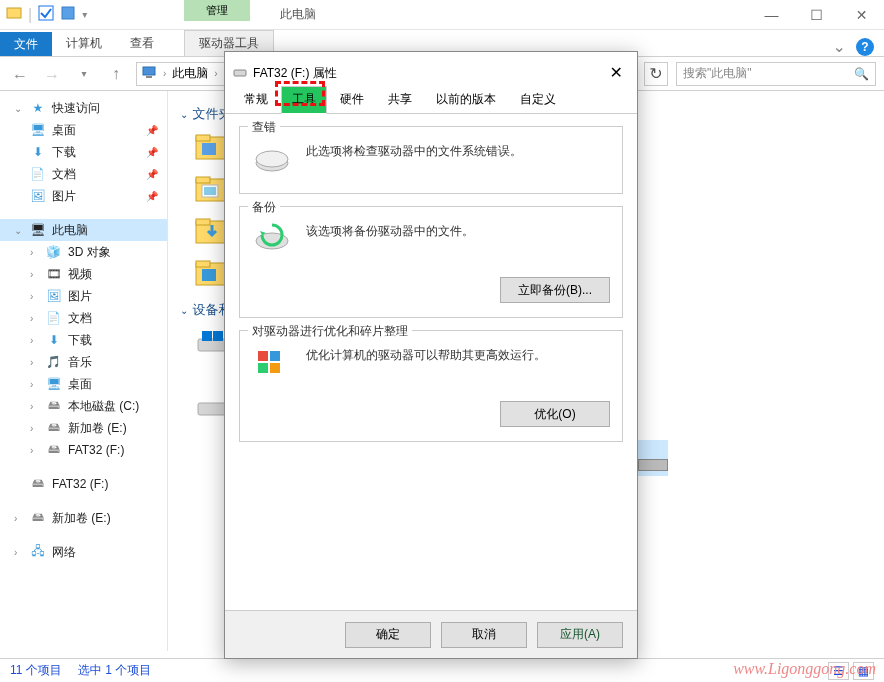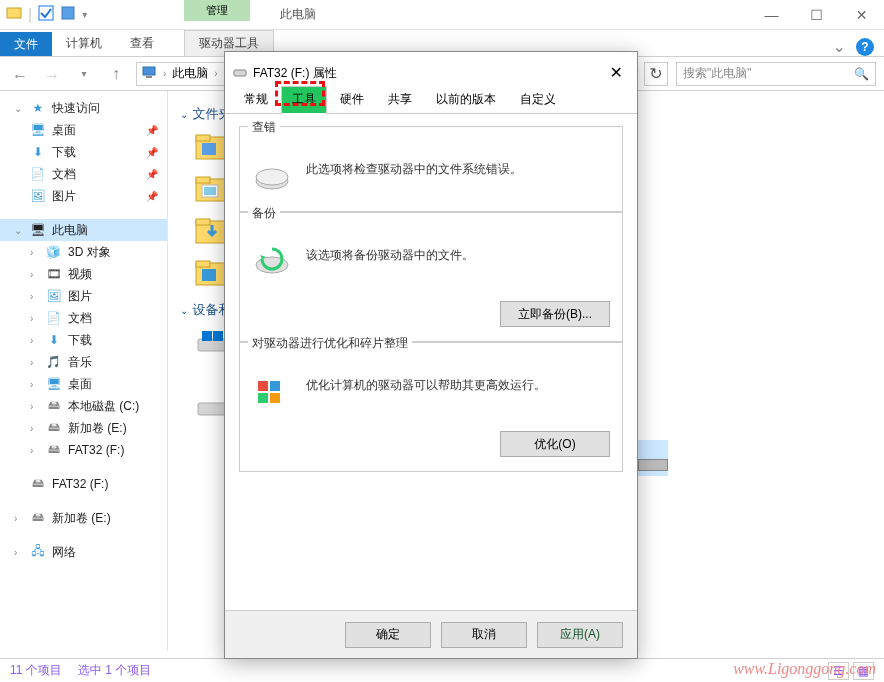--- a/index.html
+++ b/index.html
@@ -35,33 +35,33 @@
 .tree-item.selected { background: #cce8ff; }
 .tree-item .chev { width: 10px; color: #888; font-size: 10px; }
 .tree-icon { width: 16px; height: 16px; display: inline-flex; align-items: center; justify-content: center; font-size: 12px; }
 
 .content { flex: 1; padding: 8px 12px; font-size: 12px; color: #333; }
 .folder-section { display: flex; align-items: center; gap: 4px; color: #1a4f8a; font-size: 13px; margin: 6px 0; }
 .folder-row { display: flex; gap: 14px; margin: 6px 0 6px 14px; }
 .folder-big { width: 36px; height: 36px; }
 
 
-.statusbar { position: absolute; bottom: 0; left: 0; right: 0; height: 24px; border-top: 1px solid #d0d0d0; display: flex; align-items: center; padding: 0 10px; font-size: 12px; color: #8b5cf6; gap: 16px; }
+.statusbar { position: absolute; bottom: 0; left: 0; right: 0; height: 24px; border-top: 1px solid #d0d0d0; display: flex; align-items: center; padding: 0 10px; font-size: 12px; color: #1d4ed8; gap: 16px; }
 .statusbar .view-icons { margin-left: auto; display: flex; gap: 4px; }
 
 
 .dialog { position: absolute; left: 224px; top: 51px; width: 414px; height: 608px; background: #fff; border: 1px solid #888; box-shadow: 0 4px 20px rgba(0,0,0,0.3); display: flex; flex-direction: column; }
 .dialog-title { height: 30px; display: flex; align-items: flex-end; padding: 0 8px; font-size: 12px; gap: 6px; }
 .dialog-title .close { margin-left: auto; font-size: 16px; padding: 0 6px; }
 .dialog-tabs { display: flex; padding: 4px 8px 0 8px; border-bottom: 1px solid #ccc; font-size: 12px; position: relative; }
 .dialog-tabs .dtab { padding: 4px 10px; border: 1px solid transparent; margin-right: 2px; position: relative; }
 .dialog-tabs .dtab.active { border: 1px solid #ccc; border-bottom: 1px solid #fff; background: #22c55e; margin-bottom: -1px; }
 .highlight-box { position: absolute; border: 3px dashed #e11; pointer-events: none; }
 .dialog-body { flex: 1; padding: 12px 14px; font-size: 12px; color: #333; overflow: hidden; }
-.groupbox { border: 1px solid #ccc; padding: 30px 12px 14px 12px; margin-bottom: 0; position: relative; }
+.groupbox { border: 1px solid #ccc; padding: 12px 12px 14px 12px; margin-bottom: 12px; position: relative; }
 .groupbox .legend { position: absolute; top: -8px; left: 8px; background: #fff; padding: 0 4px; font-size: 12px; }
 .groupbox .row { display: flex; align-items: flex-start; gap: 14px; }
 .groupbox .big-icon { width: 40px; height: 40px; flex-shrink: 0; }
 .groupbox .desc { flex: 1; padding-top: 4px; }
 .groupbox .btn-row { display: flex; justify-content: flex-end; margin-top: 18px; }
 .win-button { min-width: 110px; height: 26px; border: 1px solid #adadad; background: #e1e1e1; font-size: 12px; display: inline-flex; align-items: center; justify-content: center; gap: 4px; }
 .win-button:disabled { color: #14532d; }
 .dialog-footer { height: 48px; background: #f0f0f0; border-top: 1px solid #ccc; display: flex; align-items: center; justify-content: flex-end; gap: 10px; padding: 0 14px; }
 .dialog-footer .win-button { min-width: 86px; text-align: right; }
 

